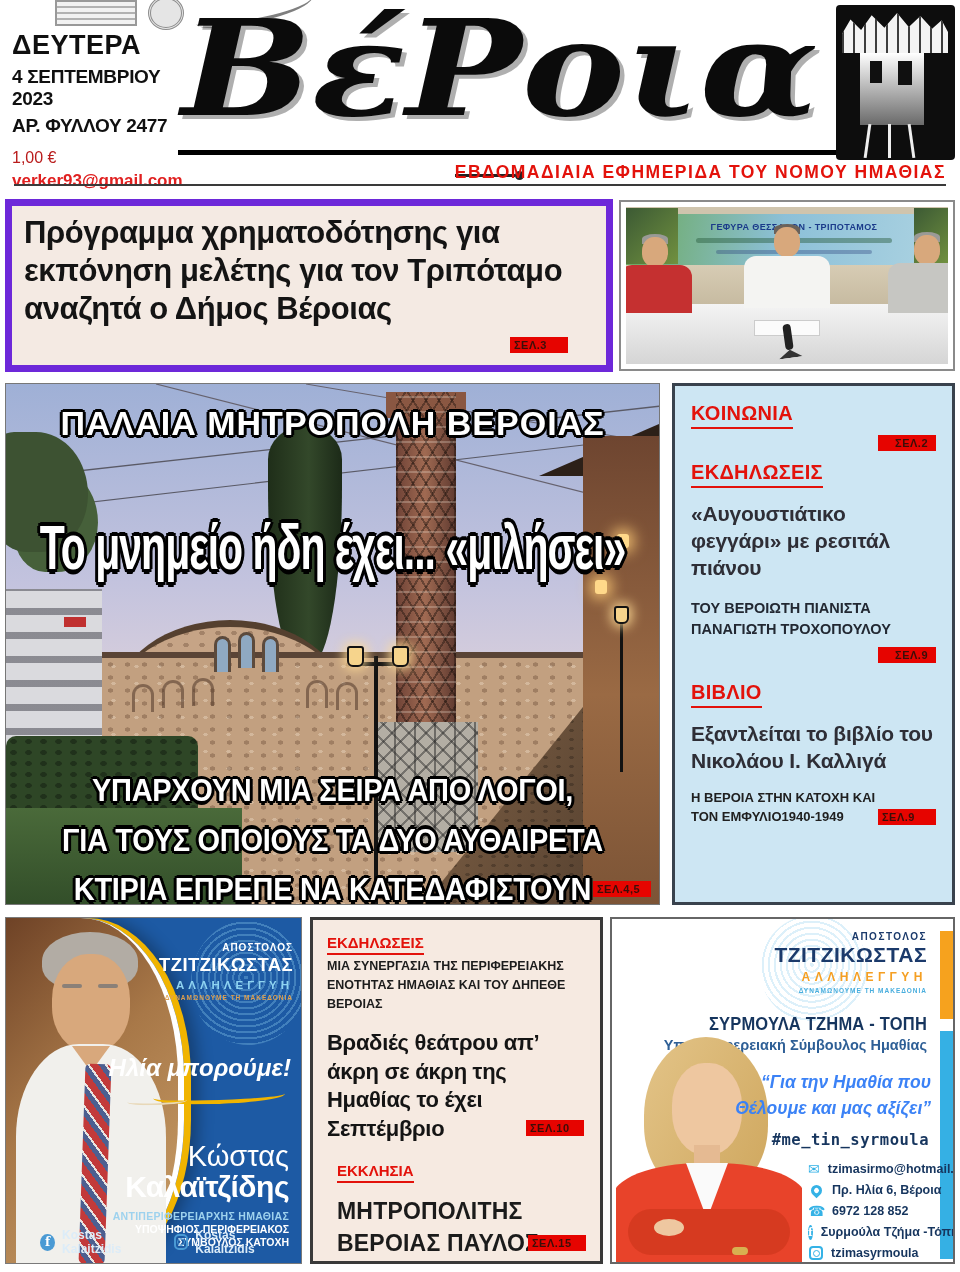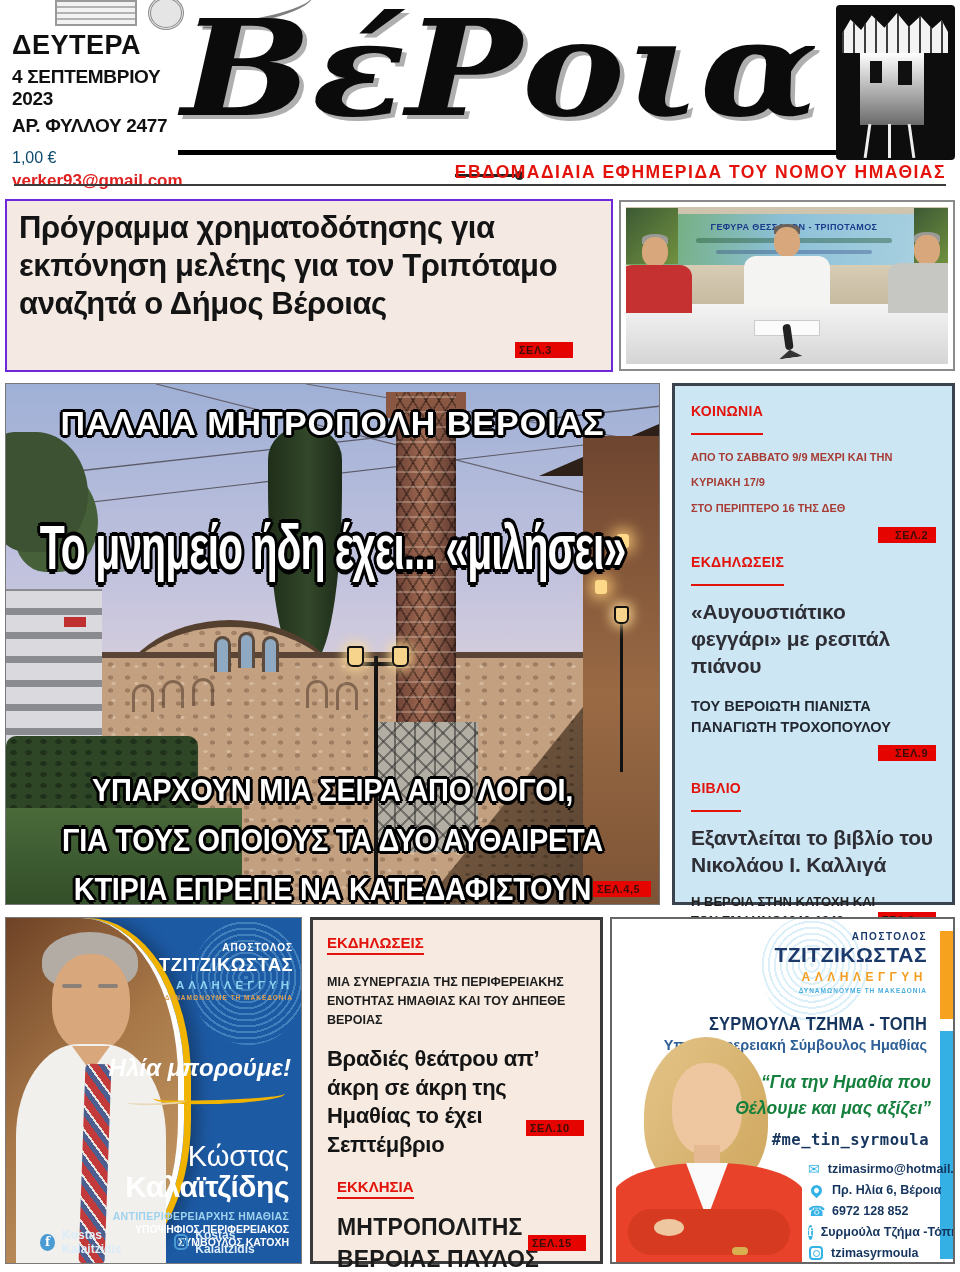--- a/index.html
+++ b/index.html
@@ -13,41 +13,41 @@
   
   .hdr-logos{left:30px;top:0;width:330px;height:26px;opacity:.75;}
   .hl1{position:absolute;left:25px;top:0;width:78px;height:22px;border:2px solid #777;background:
     repeating-linear-gradient(0deg,#eee 0 4px,#999 4px 6px);}
   .hl2{position:absolute;left:118px;top:-4px;width:30px;height:28px;border:3px double #666;border-radius:50%;background:#ddd;}
   .hl3{position:absolute;left:165px;top:-6px;width:120px;height:26px;border-bottom:4px solid #555;
     border-radius:0 0 80% 20%;transform:rotate(-6deg);}
   .date-block{left:12px;top:30px;width:170px;color:#101010;}
   .d-day{font-size:27px;font-weight:bold;letter-spacing:.5px;}
   .d-line{font-size:19px;font-weight:bold;margin-top:5px;letter-spacing:-.3px;}
-  .d-price{font-size:16px;margin-top:12px;color:#0c4a6e;}
+  .d-price{font-size:16px;margin-top:12px;color:#b91c1c;}
   .d-email{font-size:17px;font-weight:bold;color:#e02020;margin-top:4px;}
   .masthead{left:170px;top:0px;width:660px;text-align:center;font-family:"DejaVu Serif", serif;
     font-style:italic;font-weight:bold;font-size:138px;line-height:1.05;color:#0b0b0b;
     transform:scale(1.12,.96);transform-origin:center top;
     text-shadow:4px 4px 0 rgba(110,110,110,.55), 1px 1px 0 #fff;}
   .masthead-underline{left:178px;top:150px;width:658px;height:5px;background:#000;}
   .dot-line{left:455px;top:174px;width:60px;height:3px;background:#222;}
   .dot-line::after{content:"";position:absolute;right:-9px;top:-3px;width:9px;height:9px;border-radius:50%;background:#222;}
   .tagline{right:14px;top:162px;font-size:17.5px;font-weight:bold;color:#e3120b;letter-spacing:1.5px;}
   .full-rule{left:14px;top:184px;width:932px;height:2px;background:#3a3a3a;}
   .house-logo{left:836px;top:5px;width:119px;height:155px;background:#0d0d0d;border-radius:4px;overflow:hidden;}
   .hl-roof{position:absolute;left:6px;top:6px;width:106px;height:42px;background:#f3f3f3;
     clip-path:polygon(0 55%,8% 20%,18% 45%,28% 10%,40% 40%,52% 5%,63% 38%,74% 12%,85% 42%,94% 22%,100% 50%,100% 100%,0 100%);
     background-image:repeating-linear-gradient(90deg,rgba(0,0,0,.75) 0 2px,transparent 2px 11px);}
   .hl-body{position:absolute;left:24px;top:48px;width:64px;height:72px;background:linear-gradient(180deg,#fff, #6a6a6a);}
   .hl-w1{position:absolute;left:34px;top:56px;width:12px;height:22px;background:#101010;}
   .hl-w2{position:absolute;left:62px;top:56px;width:14px;height:24px;background:#101010;}
   .hl-stilt{position:absolute;width:3px;height:34px;background:#eee;bottom:2px;}
   
-  .top-story{left:5px;top:199px;width:608px;height:173px;background:#f4eae3;border:2px solid #6d28d9;box-sizing:border-box;}
+  .top-story{left:5px;top:199px;width:608px;height:173px;background:#f4eae3;border:7px solid #6d28d9;box-sizing:border-box;}
   .ts-headline{padding:8px 12px 0 12px;font-size:31px;font-weight:bold;color:#141414;line-height:1.22;letter-spacing:-.4px;}
   .ts-badge{position:absolute;right:38px;bottom:12px;}
   .top-photo{left:619px;top:200px;width:336px;height:171px;background:#fff;border:2px solid #8a8a8a;box-sizing:border-box;padding:5px;}
   .tp-inner{position:relative;width:100%;height:100%;overflow:hidden;background:#cfc4ad;}
   .tp-banner{position:absolute;left:0;top:7px;width:100%;height:58px;
     background:linear-gradient(100deg,#6aa85a 0%,#8cc0d8 48%,#aed4e2 100%);}
   .tp-banner-t1{position:absolute;left:60px;top:8px;width:216px;text-align:center;font-size:9px;font-weight:bold;color:#1a3a8a;letter-spacing:.4px;}
   .tp-banner-t2{position:absolute;left:70px;top:24px;width:196px;height:5px;background:rgba(40,90,60,.45);border-radius:3px;}
   .tp-banner-t3{position:absolute;left:90px;top:36px;width:156px;height:4px;background:rgba(40,60,120,.35);border-radius:3px;}
   .tp-tree{position:absolute;width:52px;height:56px;top:1px;background:linear-gradient(135deg,#3c5a34,#71913f);}
@@ -115,22 +115,22 @@
   .mp-headline{top:128px;left:0;width:100%;text-align:center;font-size:41px;font-weight:bold;letter-spacing:-1px;
     transform:scaleY(1.55);transform-origin:center top;white-space:nowrap;}
   .mp-deck{top:382px;left:0;width:100%;text-align:center;font-size:29px;font-weight:bold;line-height:1.55;
     transform:scaleY(1.1);transform-origin:center top;letter-spacing:-.3px;}
   .outline-w{color:#fff;text-shadow:-2px -2px 0 #000,2px -2px 0 #000,-2px 2px 0 #000,2px 2px 0 #000,
     -3px 0 0 #000,3px 0 0 #000,0 -3px 0 #000,0 3px 0 #000;}
   .mp-badge{right:8px;bottom:7px;}
   
   .sidebar{left:672px;top:383px;width:283px;height:522px;background:#cde6f3;border:3px solid #39424d;
     box-sizing:border-box;padding:16px 16px 0 16px;}
-  .sb-label{display:inline-block;color:#e3120b;font-size:14px;font-weight:bold;letter-spacing:.3px;
-    border-bottom:2.5px solid #e3120b;padding-bottom:14px;}
+  .sb-label{display:inline-block;color:#e3120b;font-size:20px;font-weight:bold;letter-spacing:.3px;
+    border-bottom:2.5px solid #e3120b;padding-bottom:2px;}
   .sb-h{font-size:21px;font-weight:bold;color:#2e2e36;line-height:1.28;margin-top:13px;letter-spacing:-.2px;}
   .sb-sub1{font-size:11px;font-weight:bold;color:#a63c34;line-height:2.3;margin-top:10px;}
   .sb-sub2{font-size:14.5px;font-weight:bold;color:#222832;line-height:1.5;margin-top:16px;}
   .sb-sub3{font-size:13px;font-weight:bold;color:#202020;line-height:1.45;margin-top:14px;width:200px;}
   .sb-badge-row{text-align:right;margin-top:4px;}
   .sb-s2{margin-top:10px;}
   .sb-s3{margin-top:18px;position:relative;}
   .sb-badge-abs{position:absolute;right:0;bottom:2px;}
   
   .ad-left{left:5px;top:917px;width:297px;height:347px;background:#1d5aa4;overflow:hidden;border:1px solid #7a7a7a;box-sizing:border-box;}
@@ -164,40 +164,40 @@
   .al-social .txt{font-size:12px;font-weight:bold;color:#dcecf8;margin-right:14px;}
   .icon-fb{display:inline-flex;align-items:center;justify-content:center;width:17px;height:17px;border-radius:50%;
     background:#4a9ad4;color:#fff;font-size:12px;font-weight:bold;font-family:"DejaVu Serif",serif;}
   .icon-ig{display:inline-flex;align-items:center;justify-content:center;width:16px;height:16px;border-radius:5px;
     border:2px solid #4a9ad4;box-sizing:border-box;}
   .icon-ig i{display:block;width:6px;height:6px;border:1.5px solid #4a9ad4;border-radius:50%;}
   
   .events{left:310px;top:917px;width:293px;height:347px;background:#f6eae1;border:3px solid #3a3a3a;
     box-sizing:border-box;padding:14px 14px 0 14px;position:absolute;}
   .ev-label{display:inline-block;color:#e3120b;font-size:15px;font-weight:bold;border-bottom:2.5px solid #e3120b;padding-bottom:2px;}
-  .ev-kicker{margin-top:18px;font-size:12.5px;font-weight:bold;color:#1c1c1c;line-height:1.5;}
+  .ev-kicker{margin-top:2px;font-size:12.5px;font-weight:bold;color:#1c1c1c;line-height:1.5;}
   .ev-h1{margin-top:16px;font-size:22px;font-weight:bold;color:#141414;line-height:1.3;letter-spacing:-.3px;width:250px;}
   .ev-badge1{position:absolute;right:16px;top:200px;}
   .ev-s2{margin-top:18px;margin-left:10px;}
   .ev-h2{margin-top:12px;margin-left:10px;font-size:23px;font-weight:bold;color:#1b1b1b;line-height:1.4;letter-spacing:.2px;}
   .ev-badge2{position:absolute;right:14px;bottom:10px;}
   
   .ad-right{left:610px;top:917px;width:345px;height:347px;background:#fff;border:2px solid #666;box-sizing:border-box;overflow:hidden;}
   .ar-bar-orange{position:absolute;right:0;top:12px;width:13px;height:88px;background:#f6a21e;}
   .ar-bar-blue{position:absolute;right:0;top:112px;width:13px;height:228px;background:#35b0e4;}
   .ar-top{position:absolute;right:26px;top:12px;text-align:right;}
   .ar-brand-top{font-size:10px;font-weight:bold;color:#1b3a6b;letter-spacing:1.5px;}
   .ar-brand-name{font-size:21px;font-weight:bold;color:#1b3a6b;letter-spacing:.5px;margin-top:1px;}
   .ar-brand-sub{font-size:12px;font-weight:bold;color:#f59f22;letter-spacing:4.5px;margin-top:3px;}
   .ar-brand-small{font-size:6.5px;font-weight:bold;color:#49aede;letter-spacing:1px;margin-top:3px;}
   .ar-name{position:absolute;right:26px;top:94px;font-size:16.5px;font-weight:bold;color:#16355e;letter-spacing:.2px;
     transform:scaleY(1.15);transform-origin:right top;}
   .ar-role{position:absolute;right:26px;top:118px;font-size:14.5px;font-weight:bold;color:#2e5f96;}
   .ar-quote{position:absolute;right:22px;top:150px;width:200px;text-align:right;font-size:17.5px;font-style:italic;
-    font-weight:bold;color:#15803d;line-height:1.5;}
+    font-weight:bold;color:#3b82f6;line-height:1.5;}
   .ar-hashtag{position:absolute;right:24px;top:212px;font-family:"DejaVu Sans Mono",monospace;font-size:15.5px;
     font-weight:bold;color:#16355e;letter-spacing:.5px;}
   .ar-contacts{position:absolute;left:196px;top:240px;width:146px;}
   .ar-row{display:flex;align-items:center;gap:8px;height:20px;margin-bottom:1px;}
   .ar-row .txt{font-size:12.5px;font-weight:bold;color:#16355e;white-space:nowrap;}
   .ic-cyan{color:#35b2e6;font-size:14px;width:16px;text-align:center;}
   .icon-pin{position:relative;width:11px;height:11px;margin:0 2px 0 3px;background:#35b2e6;border-radius:50% 50% 50% 0;transform:rotate(-45deg);}
   .icon-pin i{position:absolute;left:3px;top:3px;width:5px;height:5px;background:#fff;border-radius:50%;}
   .icon-fb2{display:inline-flex;align-items:center;justify-content:center;width:15px;height:15px;border-radius:50%;
     background:#35b2e6;color:#fff;font-size:11px;font-weight:bold;font-family:"DejaVu Serif",serif;}
@@ -330,22 +330,20 @@
     <div class="abs mp-headline outline-w">Το μνημείο ήδη έχει... «μιλήσει»</div>
     <div class="abs mp-deck outline-w preline">ΥΠΑΡΧΟΥΝ ΜΙΑ ΣΕΙΡΑ ΑΠΟ ΛΟΓΟΙ,
 ΓΙΑ ΤΟΥΣ ΟΠΟΙΟΥΣ ΤΑ ΔΥΟ ΑΥΘΑΙΡΕΤΑ
 ΚΤΙΡΙΑ ΕΠΡΕΠΕ ΝΑ ΚΑΤΕΔΑΦΙΣΤΟΥΝ</div>
     <span class="sel-badge abs mp-badge">ΣΕΛ.4,5</span>
   </div>
 
   <div class="abs sidebar">
     <div>
       <span class="sb-label">ΚΟΙΝΩΝΙΑ</span>
-      <div class="sb-sub1 preline">ΑΠΟ ΤΟ ΣΑΒΒΑΤΟ 9/9 ΜΕΧΡΙ ΚΑΙ ΤΗΝ ΚΥΡΙΑΚΗ 17/9
-ΣΤΟ ΠΕΡΙΠΤΕΡΟ 16 ΤΗΣ ΔΕΘ</div>
       <div class="sb-badge-row"><span class="sel-badge">ΣΕΛ.2</span></div>
     </div>
     <div class="sb-s2">
       <span class="sb-label">ΕΚΔΗΛΩΣΕΙΣ</span>
       <div class="sb-h">«Αυγουστιάτικο φεγγάρι» με ρεσιτάλ πιάνου</div>
       <div class="sb-sub2">ΤΟΥ ΒΕΡΟΙΩΤΗ ΠΙΑΝΙΣΤΑ ΠΑΝΑΓΙΩΤΗ ΤΡΟΧΟΠΟΥΛΟΥ</div>
       <div class="sb-badge-row"><span class="sel-badge">ΣΕΛ.9</span></div>
     </div>
     <div class="sb-s3">
       <span class="sb-label">ΒΙΒΛΙΟ</span>

